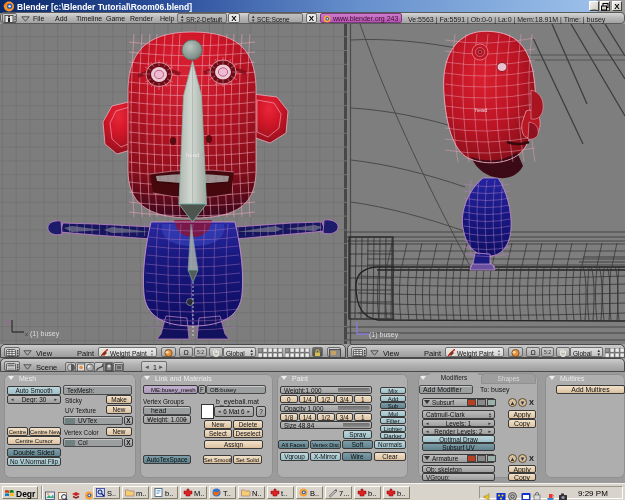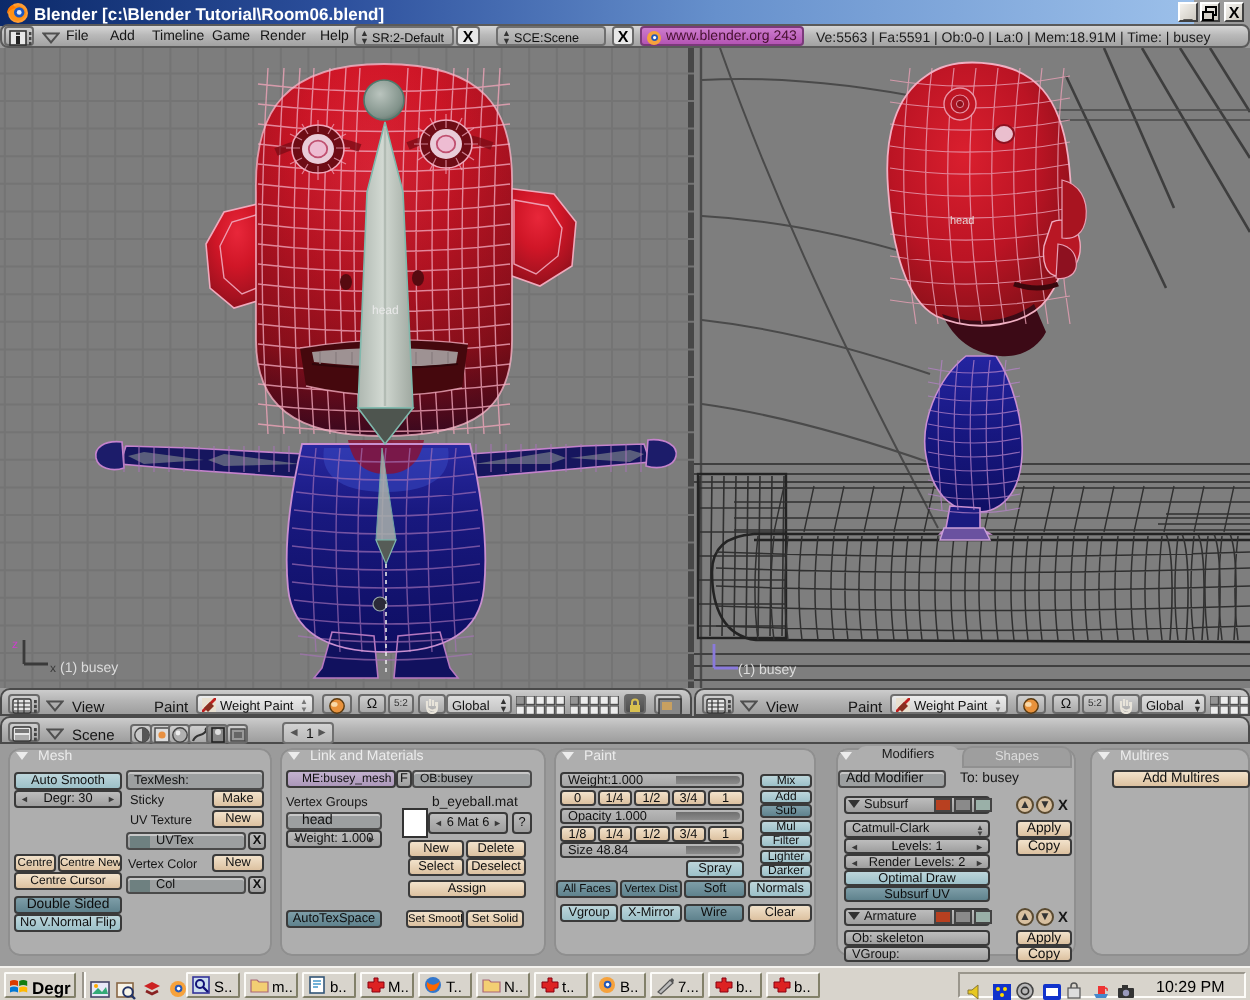--- a/index.html
+++ b/index.html
@@ -697,13 +697,13 @@
 <div style="position:absolute;left:545.5px;top:3.5px"><svg width="10" height="10">
         <path d="M1,6 H8 L7,8 H2Z" fill="#48c"></path>
         <rect x="3" y="2" width="3.5" height="4" fill="#e33"></rect>
         <path d="M6.5,3 Q8,3 7.5,4.5" stroke="#e33" stroke-width="0.7" fill="none"></path>
       </svg></div>
 <div style="position:absolute;left:558.0px;top:3.5px"><svg width="10" height="10">
         <rect x="1" y="3" width="8" height="5" rx="0.5" fill="#333"></rect>
         <rect x="3" y="1.5" width="3" height="2" fill="#333"></rect>
         <circle cx="5" cy="5.5" r="1.6" fill="#99b"></circle>
       </svg></div>
-<div class="abs" style="left:578px;top:4.5px;font-size:8px;color:#000">10:29 PM</div>
+<div class="abs" style="left:578px;top:4.5px;font-size:8px;color:#000">9:29 PM</div>
 </div>
 </body></html>

